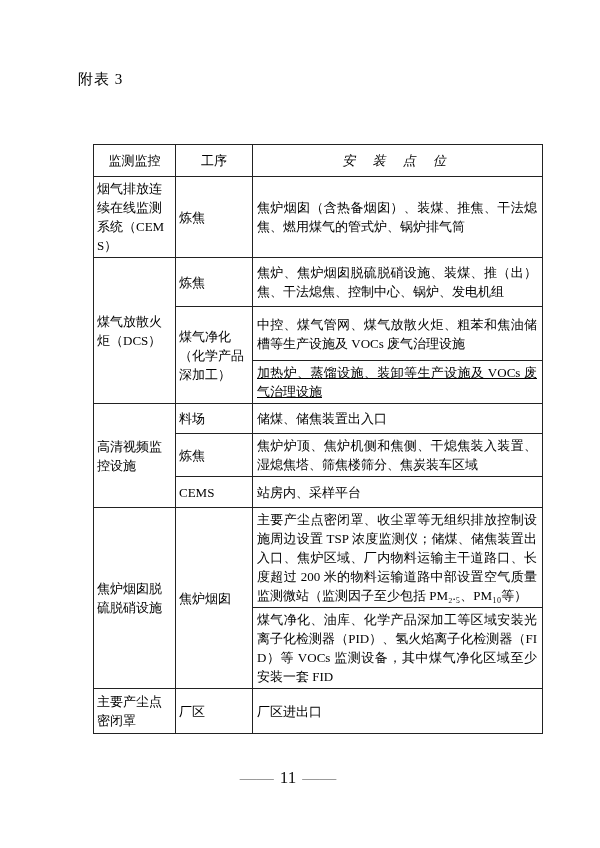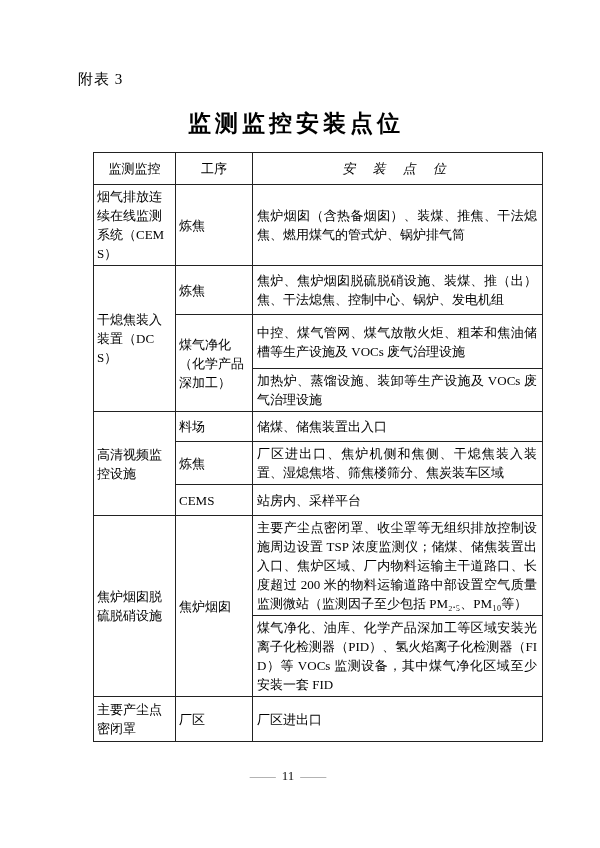--- a/index.html
+++ b/index.html
@@ -27,21 +27,21 @@
     top: 108px;
     text-align: center;
     font-size: 23px;
     font-weight: bold;
     letter-spacing: 4px;
     font-family: "DejaVu Serif", "Liberation Serif", cursive, serif;
   }
   .points-table {
     position: absolute;
     left: 93px;
-    top: 152px;
+    top: 144px;
     width: 449px;
     border-collapse: collapse;
     table-layout: fixed;
     padding-left: 40px;
   }
   .points-table col.c1 { width: 82px; }
   .points-table col.c2 { width: 77px; }
   .points-table col.c3 { width: 290px; }
   .points-table th, .points-table td {
     border: 1px solid #222;
@@ -53,46 +53,45 @@
     word-break: break-all;
   }
   .points-table th { text-align: center; }
   th.points-header { letter-spacing: 7px; font-style: italic; }
   td.sys-cell, td.proc-cell { text-align: left; }
   td.pts-cell { text-align: left; padding: 2px 5px 2px 4px; text-align: justify; }
   tr.h-head  { height: 32px; }
   tr.h-r1    { height: 54px; }
   tr.h-r2a   { height: 49px; }
   tr.h-r2b   { height: 54px; margin-top: 8px; }
-  tr.h-r2c   { height: 33px; }
+  tr.h-r2c   { height: 33px; text-decoration: underline; }
   tr.h-r3a   { height: 30px; }
   tr.h-r3b   { height: 40px; }
   tr.h-r3c   { height: 31px; }
   tr.h-r4a   { height: 75px; }
   tr.h-r4b   { height: 53px; }
   tr.h-r5    { height: 45px; }
   .page-footer {
     position: absolute;
     left: 0;
     right: 16px;
     top: 768px;
     text-align: center;
-    font-size: 13px;
+    font-size: 17px;
   }
   .page-footer .dash { color: #8a8a8a; letter-spacing: 0; }
   .page-footer .num { color: #111; padding: 0 6px; }
 </style>
 </head>
 <body>
 
 <div class="page">
 
   <div class="appendix-label">附表 3</div>
 
-  <div class="doc-title">监测监控安装点位</div>
 
   <table class="points-table">
     <colgroup>
         <col class="c1">
         <col class="c2">
         <col class="c3">
       </colgroup>
 
     <tbody>
         <tr class="h-head">
@@ -101,40 +100,40 @@
       <th class="points-header">安 装 点 位</th>
     </tr>
 
     <tr class="h-r1">
       <td class="sys-cell">烟气排放连续在线监测系统（CEMS）</td>
       <td class="proc-cell">炼焦</td>
       <td class="pts-cell">焦炉烟囱（含热备烟囱）、装煤、推焦、干法熄焦、燃用煤气的管式炉、锅炉排气筒</td>
     </tr>
 
     <tr class="h-r2a">
-      <td class="sys-cell" rowspan="3">干熄焦装入装置（DCS）</td>
+      <td class="sys-cell" rowspan="3">煤气放散火炬（DCS）</td>
       <td class="proc-cell">炼焦</td>
       <td class="pts-cell">焦炉、焦炉烟囱脱硫脱硝设施、装煤、推（出）焦、干法熄焦、控制中心、锅炉、发电机组</td>
     </tr>
     <tr class="h-r2b">
       <td class="proc-cell" rowspan="2">煤气净化（化学产品深加工）</td>
       <td class="pts-cell">中控、煤气管网、煤气放散火炬、粗苯和焦油储槽等生产设施及 VOCs 废气治理设施</td>
     </tr>
     <tr class="h-r2c">
       <td class="pts-cell">加热炉、蒸馏设施、装卸等生产设施及 VOCs 废气治理设施</td>
     </tr>
 
     <tr class="h-r3a">
       <td class="sys-cell" rowspan="3">高清视频监控设施</td>
       <td class="proc-cell">料场</td>
       <td class="pts-cell">储煤、储焦装置出入口</td>
     </tr>
     <tr class="h-r3b">
       <td class="proc-cell">炼焦</td>
-      <td class="pts-cell">厂区进出口、焦炉机侧和焦侧、干熄焦装入装置、湿熄焦塔、筛焦楼筛分、焦炭装车区域</td>
+      <td class="pts-cell">焦炉炉顶、焦炉机侧和焦侧、干熄焦装入装置、湿熄焦塔、筛焦楼筛分、焦炭装车区域</td>
     </tr>
     <tr class="h-r3c">
       <td class="proc-cell">CEMS</td>
       <td class="pts-cell">站房内、采样平台</td>
     </tr>
 
     <tr class="h-r4a">
       <td class="sys-cell" rowspan="2">焦炉烟囱脱硫脱硝设施</td>
       <td class="proc-cell" rowspan="2">焦炉烟囱</td>
       <td class="pts-cell">主要产尘点密闭罩、收尘罩等无组织排放控制设施周边设置 TSP 浓度监测仪；储煤、储焦装置出入口、焦炉区域、厂内物料运输主干道路口、长度超过 200 米的物料运输道路中部设置空气质量监测微站（监测因子至少包括 PM₂.₅、PM₁₀等）</td>

